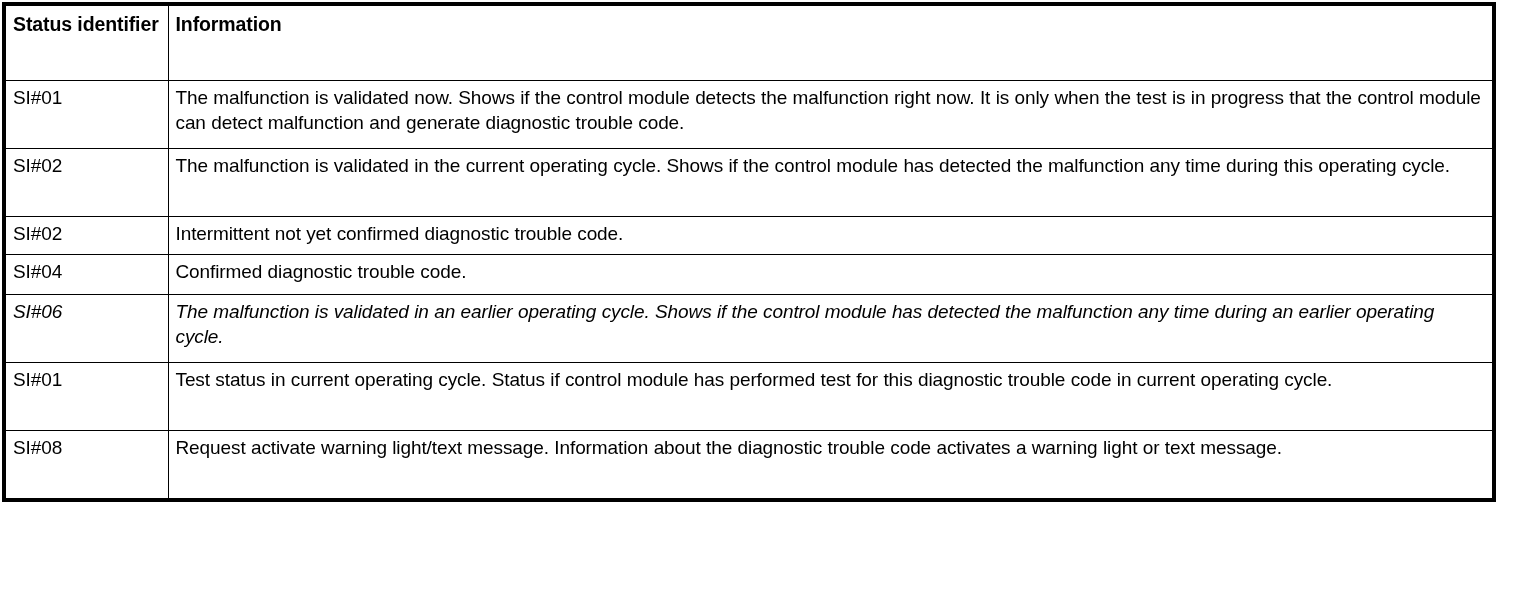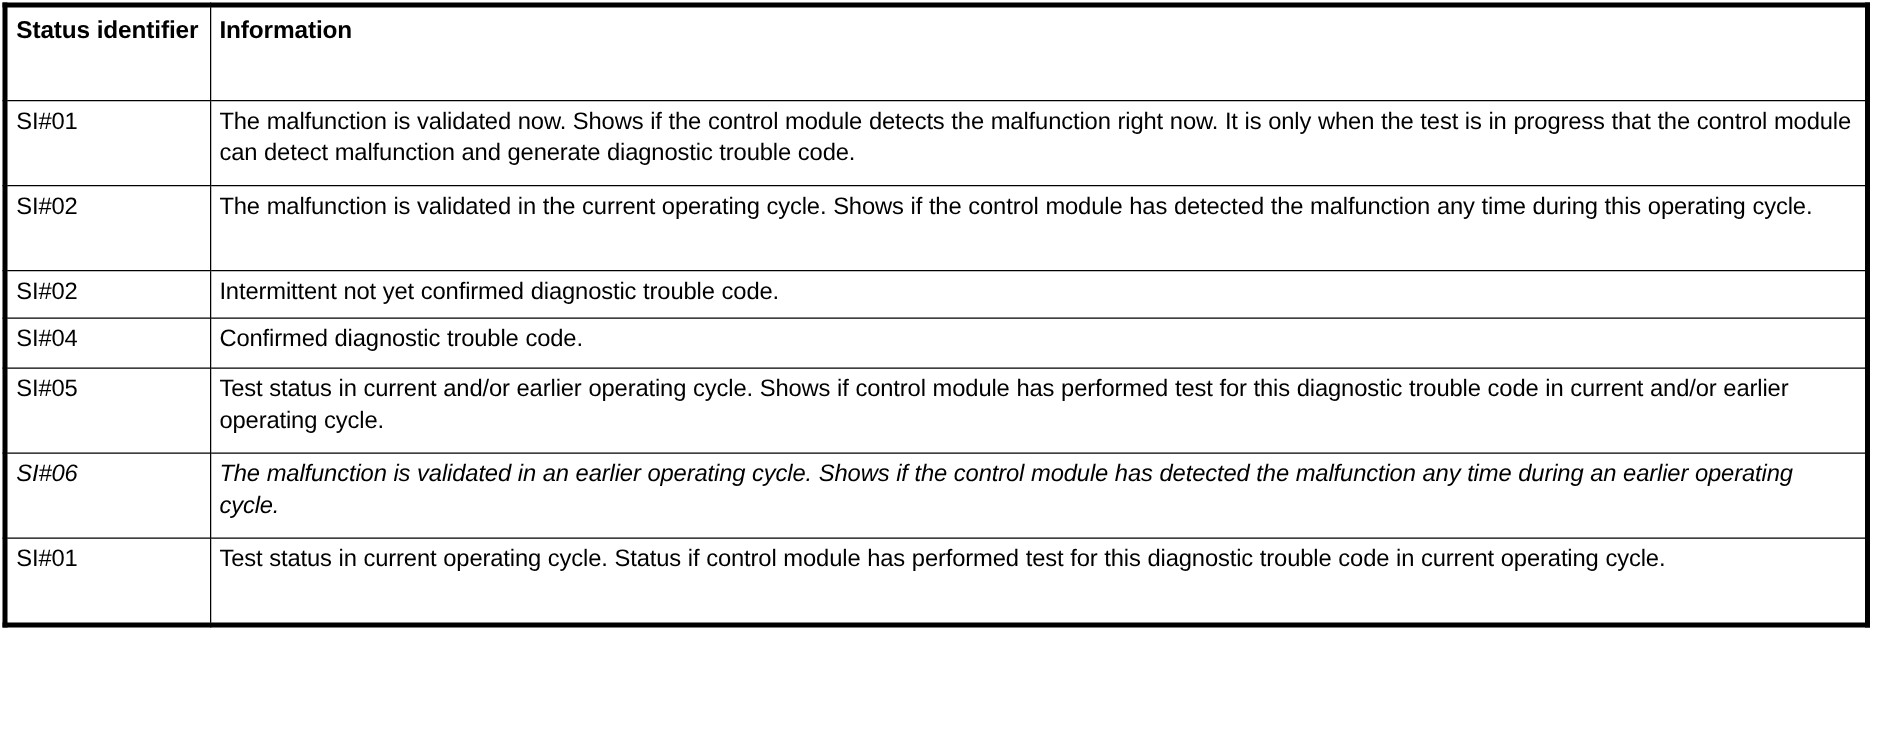--- a/index.html
+++ b/index.html
@@ -99,28 +99,28 @@
         <td class="cell-exp">The malfunction is validated in the current operating cycle. Shows if the control module has detected the malfunction any time during this operating cycle.</td>
       </tr>
       <tr class="r3">
         <td class="cell-id">SI#02</td>
         <td class="cell-exp">Intermittent not yet confirmed diagnostic trouble code.</td>
       </tr>
       <tr class="r4">
         <td class="cell-id">SI#04</td>
         <td class="cell-exp">Confirmed diagnostic trouble code.</td>
       </tr>
-      <tr class="r5">
-        <td class="cell-id">SI#05</td>
-        <td class="cell-exp">Test status in current and/or earlier operating cycle. Shows if control module has performed test for this diagnostic trouble code in current and/or earlier operating cycle.</td>
-      </tr>
       <tr class="r6">
         <td class="cell-id">SI#06</td>
         <td class="cell-exp">The malfunction is validated in an earlier operating cycle. Shows if the control module has detected the malfunction any time during an earlier operating cycle.</td>
       </tr>
       <tr class="r7">
         <td class="cell-id">SI#01</td>
         <td class="cell-exp">Test status in current operating cycle. Status if control module has performed test for this diagnostic trouble code in current operating cycle.</td>
       </tr>
+      <tr class="r8">
+        <td class="cell-id">SI#08</td>
+        <td class="cell-exp">Request activate warning light/text message. Information about the diagnostic trouble code activates a warning light or text message.</td>
+      </tr>
     </tbody>
   </table>
 
 </div>
 
 </body></html>

